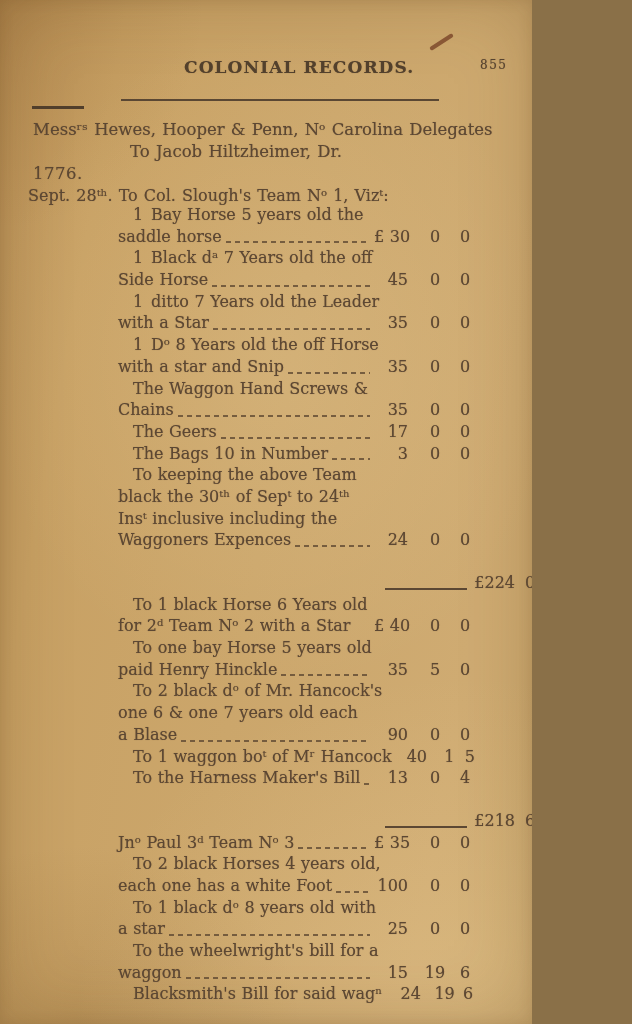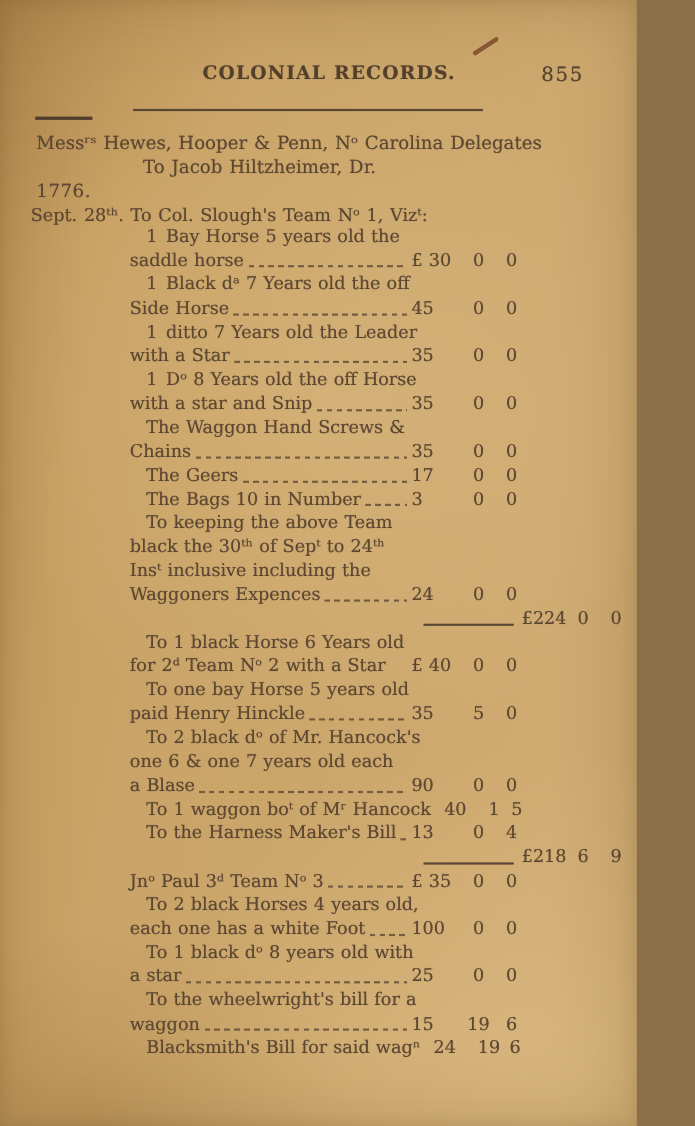--- a/index.html
+++ b/index.html
@@ -1,48 +1,48 @@
 <!DOCTYPE html>
 <html><head>
 <meta charset="utf-8">
 <style>
   html,body{margin:0;padding:0;background:#8a7048;}
   .sheet{
-    position:relative;width:579px;height:1024px;overflow:hidden;
+    position:relative;width:532px;height:1024px;overflow:hidden;
     font-family:"DejaVu Serif", serif;color:#5c4733;
     background:
       radial-gradient(ellipse 120% 55% at 88% 100%, rgba(238,208,152,.32), transparent 62%),
       radial-gradient(ellipse 85% 50% at 52% 35%, rgba(255,233,184,.16), transparent 65%),
       radial-gradient(ellipse 55% 32% at 0% 0%, rgba(134,90,38,.22), transparent 70%),
       radial-gradient(ellipse 60% 25% at 15% 100%, rgba(124,84,34,.18), transparent 70%),
       linear-gradient(100deg,#bd945a 0%,#c8a164 18%,#cba66b 50%,#cfab72 82%,#ccaa70 100%);
     box-shadow:inset 0 0 70px rgba(92,58,18,.25), inset 0 0 14px rgba(92,58,18,.16);
   }
   .ink{text-shadow:0 0 .8px rgba(80,58,38,.5);}
   .title{position:absolute;left:184px;top:57px;font-size:17px;font-weight:bold;letter-spacing:1.1px;color:#52402c;}
-  .pagenum{position:absolute;left:492px;top:58px;font-size:18px;letter-spacing:1.5px;color:#564330;}
+  .pagenum{position:absolute;left:480px;top:58px;font-size:12px;letter-spacing:1.5px;color:#564330;}
   .hrule{position:absolute;left:121px;top:99px;width:318px;height:2px;background:#5a4733;}
   .shortrule{position:absolute;left:32px;top:106px;width:52px;height:2.5px;background:#503e2b;}
   .addressee{position:absolute;left:33px;top:120px;font-size:16.5px;word-spacing:1px;white-space:pre;}
   .creditor{position:absolute;left:0;top:142px;width:472px;text-align:center;font-size:16.5px;word-spacing:1px;}
   .year{position:absolute;left:33px;top:164px;font-size:16.5px;letter-spacing:.5px;}
   .entryline{position:absolute;left:28px;top:186px;font-size:16px;word-spacing:1px;white-space:pre;}
   .penmark{position:absolute;left:428px;top:40px;width:27px;height:4px;background:#7e4a2c;border-radius:2px;transform:rotate(-33deg);opacity:.85;}
   .ledger{position:absolute;left:33px;top:205px;width:447px;font-size:16px;word-spacing:.5px;}
   .row{display:flex;align-items:baseline;height:21.7px;}
   .desc{white-space:pre;display:flex;}
   .ind0{margin-left:100px;}
   .ind1{margin-left:85px;}
   .num{width:18px;}
   .leader{flex:1 1 0;min-width:4px;align-self:flex-end;height:2px;margin:0 4px 5px 4px;}
   .leader.dash{background:repeating-linear-gradient(90deg, rgba(95,73,50,.8) 0 5px, transparent 5px 9px);}
-  .c-l{width:46px;text-align:left;padding-right:12px;box-sizing:border-box;white-space:pre;}
+  .c-l{width:46px;text-align:right;padding-right:12px;box-sizing:border-box;white-space:pre;}
   .c-s{width:30px;text-align:center;}
   .c-d{width:30px;text-align:center;}
-  .row.subtotal{justify-content:flex-end;margin-right:-95px;}
+  .row.subtotal{justify-content:flex-end;margin-right:-95px;margin-top:21px;}
   .sub-dash{width:82px;height:0;border-top:2.5px solid #5b4733;align-self:flex-end;margin-bottom:5px;}
   .sub-total{width:48px;text-align:right;white-space:pre;}
 </style>
 </head>
 <body>
 
 <div class="sheet">
   <div class="penmark"></div>
   <div class="title ink">COLONIAL RECORDS.</div>
   <div class="pagenum ink">855</div>

